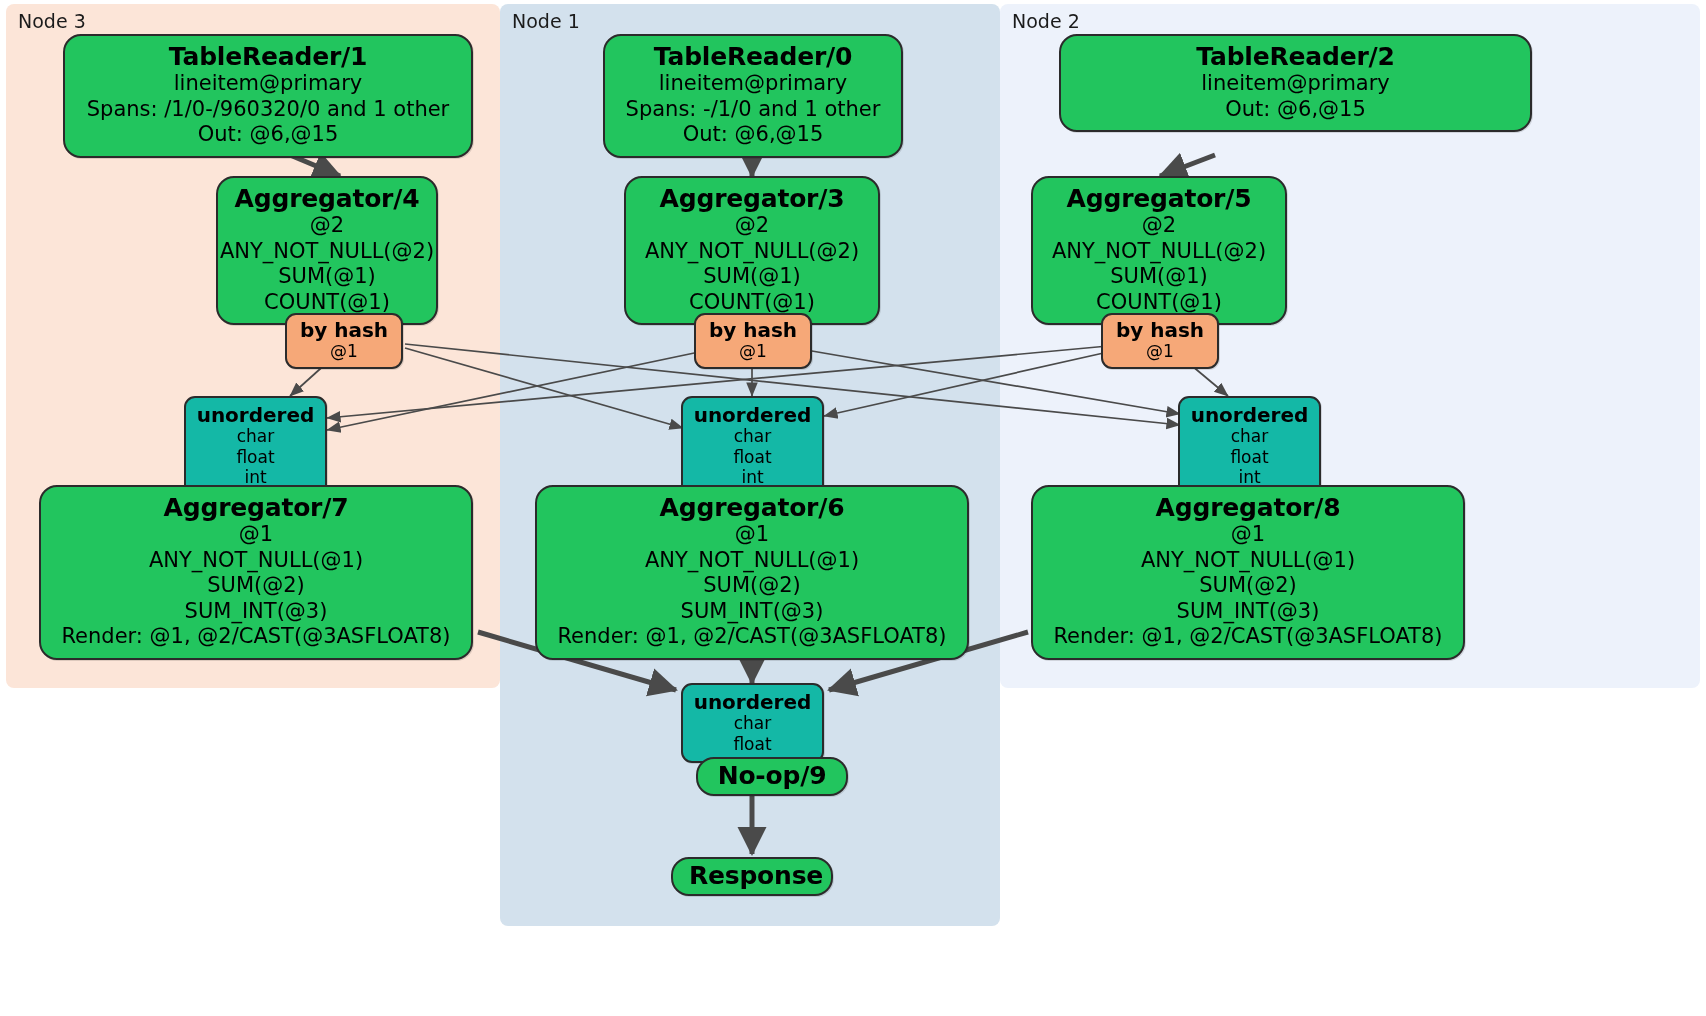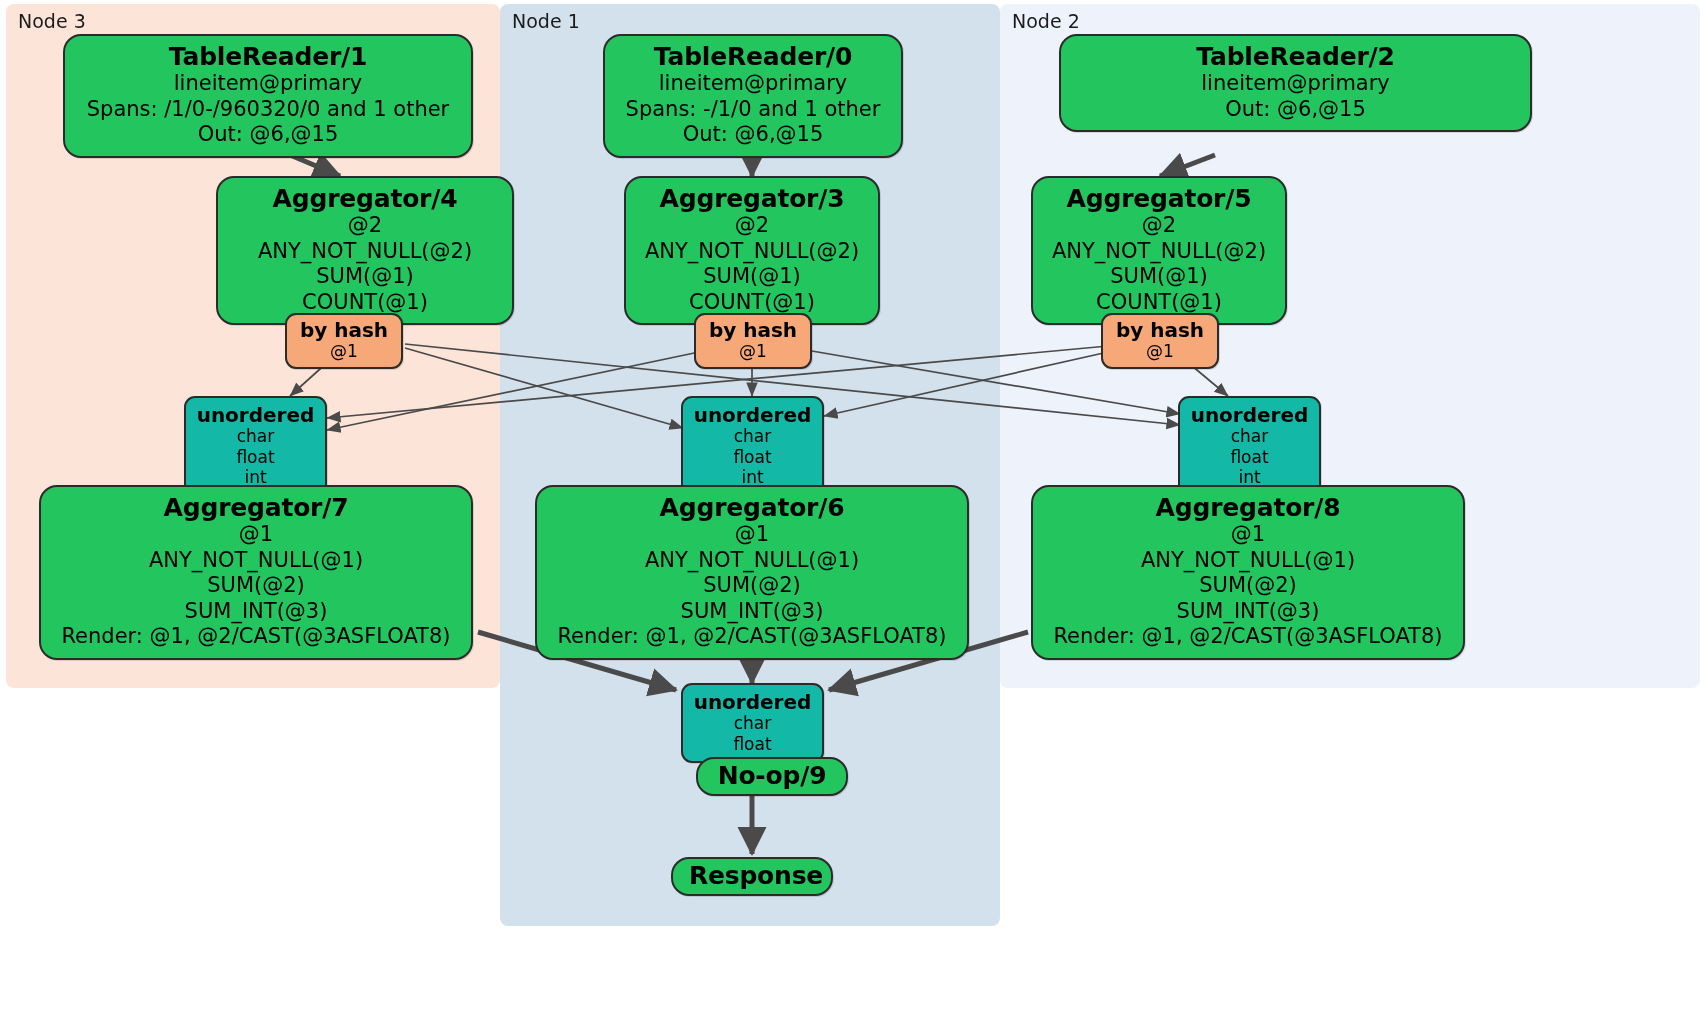--- a/index.html
+++ b/index.html
@@ -172,21 +172,21 @@
     <div class="detail">Spans: -/1/0 and 1 other</div>
     <div class="detail">Out: @6,@15</div>
   </div>
 
   <div class="box proc" style="left:1032px; top:34px; width:473px;margin-left:27px;">
     <div class="title">TableReader/2</div>
     <div class="detail">lineitem@primary</div>
     <div class="detail">Out: @6,@15</div>
   </div>
 
-  <div class="box proc" style="left:216px; top:176px; width:298px;">
+  <div class="box proc" style="left:216px; top:176px; width:222px;">
     <div class="title">Aggregator/4</div>
     <div class="detail">@2</div>
     <div class="detail">ANY_NOT_NULL(@2)</div>
     <div class="detail">SUM(@1)</div>
     <div class="detail">COUNT(@1)</div>
   </div>
 
   <div class="box proc" style="left:624px; top:176px; width:256px;">
     <div class="title">Aggregator/3</div>
     <div class="detail">@2</div>

